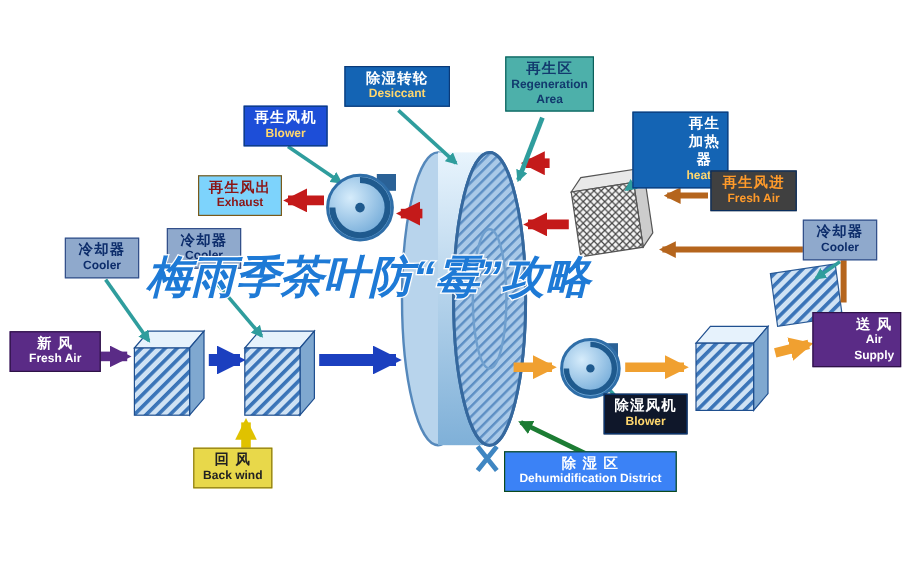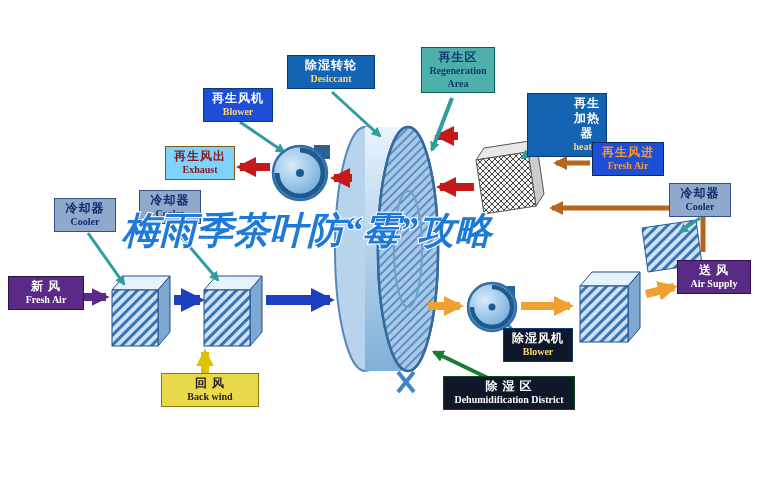--- a/index.html
+++ b/index.html
@@ -1,46 +1,46 @@
 <!DOCTYPE html>
 <html><head>
 <meta charset="utf-8">
 <style>
   html,body{margin:0;padding:0;background:#fff;}
   .stage{
     position:relative;width:757px;height:488px;background:#ffffff;overflow:hidden;
-    font-family:Liberation Serif, serif;
+    font-family:Liberation Sans, sans-serif;
   }
   .stage svg{position:absolute;left:0;top:0;}
   .label{
     position:absolute;z-index:10;border:1px solid #333;text-align:center;
     font-weight:bold;padding:2px 3px;line-height:1.25;box-sizing:border-box;
   }
   .label .zh{font-size:12px;letter-spacing:1px;}
   .label .en{font-size:10px;font-weight:bold;}
   .break .en{word-break:break-all;}
 
   .lbl-desiccant{left:287px;top:55px;width:88px;background:#1464b4;border-color:#0a3a78;color:#fff;}
   .lbl-desiccant .en{color:#ffd76e;}
   .lbl-regen-area{left:421px;top:47px;width:74px;background:#4db0aa;border-color:#0a5f5a;color:#123a6e;}
   .lbl-regen-blower{left:203px;top:88px;width:70px;background:#1d4ed8;border-color:#0a3a78;color:#fff;}
   .lbl-regen-blower .en{color:#ffd76e;}
   .lbl-heater{left:527px;top:93px;width:80px;background:#1464b4;border-color:#0a3a78;color:#fff;padding-left:43px;}
   .lbl-heater .en{color:#ffd76e;}
   .lbl-exhaust{left:165px;top:146px;width:70px;background:#7dd3fc;border-color:#7a5a1a;color:#8b1515;}
-  .lbl-regen-fresh{left:592px;top:142px;width:72px;background:#1d4ed8;border-color:#092d5e;color:#ff9a2a;}
+  .lbl-regen-fresh{left:592px;top:142px;width:72px;background:#404040;border-color:#092d5e;color:#ff9a2a;}
   .lbl-cooler-left{left:54px;top:198px;width:62px;background:#8fa9cc;border-color:#33508a;color:#0d2d6b;}
   .lbl-cooler-mid{left:139px;top:190px;width:62px;background:#8fa9cc;border-color:#33508a;color:#0d2d6b;}
   .lbl-cooler-right{left:669px;top:183px;width:62px;background:#8fa9cc;border-color:#33508a;color:#0d2d6b;}
   .lbl-fresh-air{left:8px;top:276px;width:76px;background:#5a2b86;border-color:#2e1247;color:#fff;}
-  .lbl-air-supply{left:677px;top:260px;width:74px;background:#5a2b86;border-color:#2e1247;color:#fff;}
-  .lbl-back-wind{left:161px;top:373px;width:98px;background:#e8d84a;border-color:#8a7a10;color:#222;}
+  .lbl-air-supply{left:677px;top:260px;width:74px;background:#5a2b86;border-color:#2e1247;color:#fff;padding-left:32px;}
+  .lbl-back-wind{left:161px;top:373px;width:66px;background:#e8d84a;border-color:#8a7a10;color:#222;}
   .lbl-dehumid-blower{left:503px;top:328px;width:70px;background:#0f172a;border-color:#0a3a78;color:#fff;}
   .lbl-dehumid-blower .en{color:#ffd76e;}
-  .lbl-dehumid-area{left:443px;top:376px;width:132px;background:#0f172a;border-color:#0c4a1c;color:#fff;}
+  .lbl-dehumid-area{left:420px;top:376px;width:144px;background:#3b82f6;border-color:#0c4a1c;color:#fff;}
 
   .watermark{
     position:absolute;left:122px;top:206px;z-index:60;white-space:nowrap;
     font-size:37px;font-weight:bold;font-style:italic;color:#1e7ad6;
     -webkit-text-stroke:2px #ffffff;paint-order:stroke fill;
     text-shadow:0 0 2px #ffffff;
   }
 </style>
 </head>
 <body>

